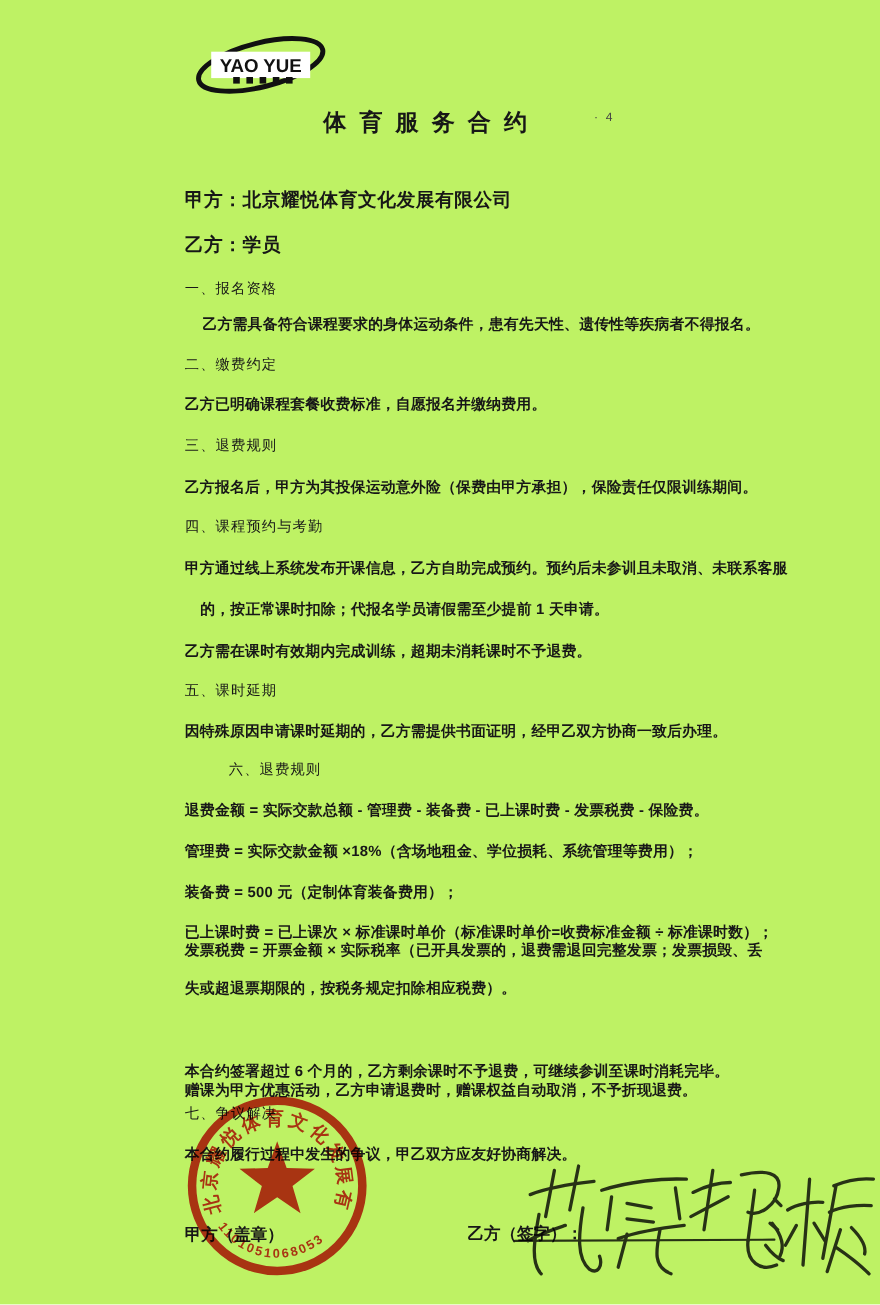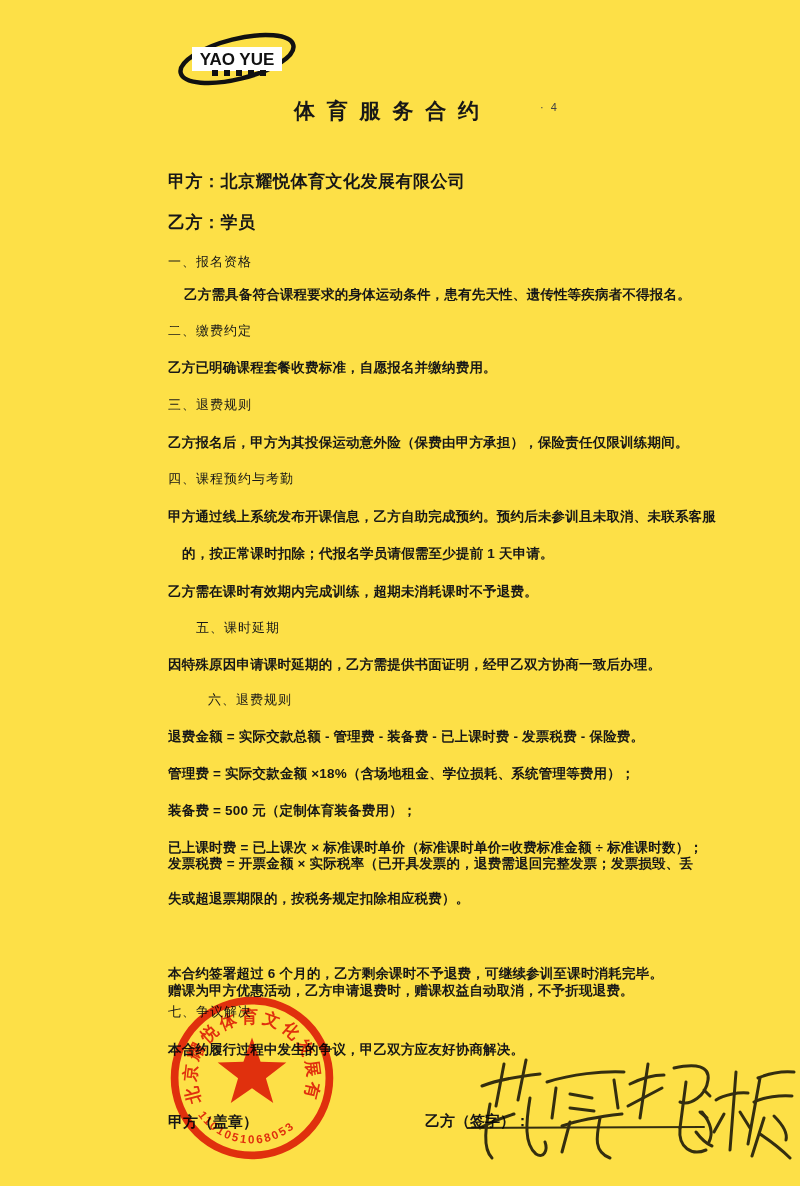--- a/index.html
+++ b/index.html
@@ -2,21 +2,21 @@
 <html style="--ink: #171717; --stamp-red: #e0251a; --sig-ink: #1f1f1f;"><head>
 <meta charset="utf-8">
 <style>
   :root{
     --ink:#171717;
     --stamp-red:#e0251a;
     --sig-ink:#1f1f1f;
   }
   html,body{margin:0;padding:0;background:#ffffff;}
   .page{
-    position:relative;width:800px;height:1186px;background:#fde047;
+    position:relative;width:800px;height:1186px;background:#bef264;
     font-family:"Liberation Sans","DejaVu Sans",sans-serif;
     color:var(--ink);overflow:hidden;
   }
   .ln{position:absolute;left:168px;white-space:nowrap;}
   .b{font-size:13.5px;font-weight:600;letter-spacing:.2px;}
   .h{font-size:13px;font-weight:400;letter-spacing:1px;}
   .party{font-size:17px;font-weight:800;letter-spacing:.5px;}
   .doc-title{
     position:absolute;left:0;top:97px;width:776px;text-align:center;
     font-size:21px;font-weight:800;letter-spacing:3px;
@@ -70,21 +70,21 @@
   <div class="ln b" style="top:359px;">乙方已明确课程套餐收费标准，自愿报名并缴纳费用。</div>
 
   <div class="ln h" style="top:396px;">三、退费规则</div>
   <div class="ln b" style="top:434px;">乙方报名后，甲方为其投保运动意外险（保费由甲方承担），保险责任仅限训练期间。</div>
 
   <div class="ln h" style="top:470px;">四、课程预约与考勤</div>
   <div class="ln b" style="top:508px;">甲方通过线上系统发布开课信息，乙方自助完成预约。预约后未参训且未取消、未联系客服</div>
   <div class="ln b" style="top:545px;padding-left:14px;">的，按正常课时扣除；代报名学员请假需至少提前 1 天申请。</div>
   <div class="ln b" style="top:583px;">乙方需在课时有效期内完成训练，超期未消耗课时不予退费。</div>
 
-  <div class="ln h" style="top:619px;margin-left:28px;">五、课时延期</div>
+  <div class="ln h" style="top:619px;">五、课时延期</div>
   <div class="ln b" style="top:656px;">因特殊原因申请课时延期的，乙方需提供书面证明，经甲乙双方协商一致后办理。</div>
 
   <div class="ln h" style="top:691px;margin-left:40px;">六、退费规则</div>
   <div class="ln b" style="top:728px;">退费金额 = 实际交款总额 - 管理费 - 装备费 - 已上课时费 - 发票税费 - 保险费。</div>
   <div class="ln b" style="top:765px;">管理费 = 实际交款金额 ×18%（含场地租金、学位损耗、系统管理等费用）；</div>
   <div class="ln b" style="top:802px;">装备费 = 500 元（定制体育装备费用）；</div>
   <div class="ln b" style="top:839px;">已上课时费 = 已上课次 × 标准课时单价（标准课时单价=收费标准金额 ÷ 标准课时数）；</div>
   <div class="ln b" style="top:855px;">发票税费 = 开票金额 × 实际税率（已开具发票的，退费需退回完整发票；发票损毁、丢</div>
   <div class="ln b" style="top:890px;">失或超退票期限的，按税务规定扣除相应税费）。</div>
   <div class="ln b" style="top:982px;">赠课为甲方优惠活动，乙方申请退费时，赠课权益自动取消，不予折现退费。</div>

